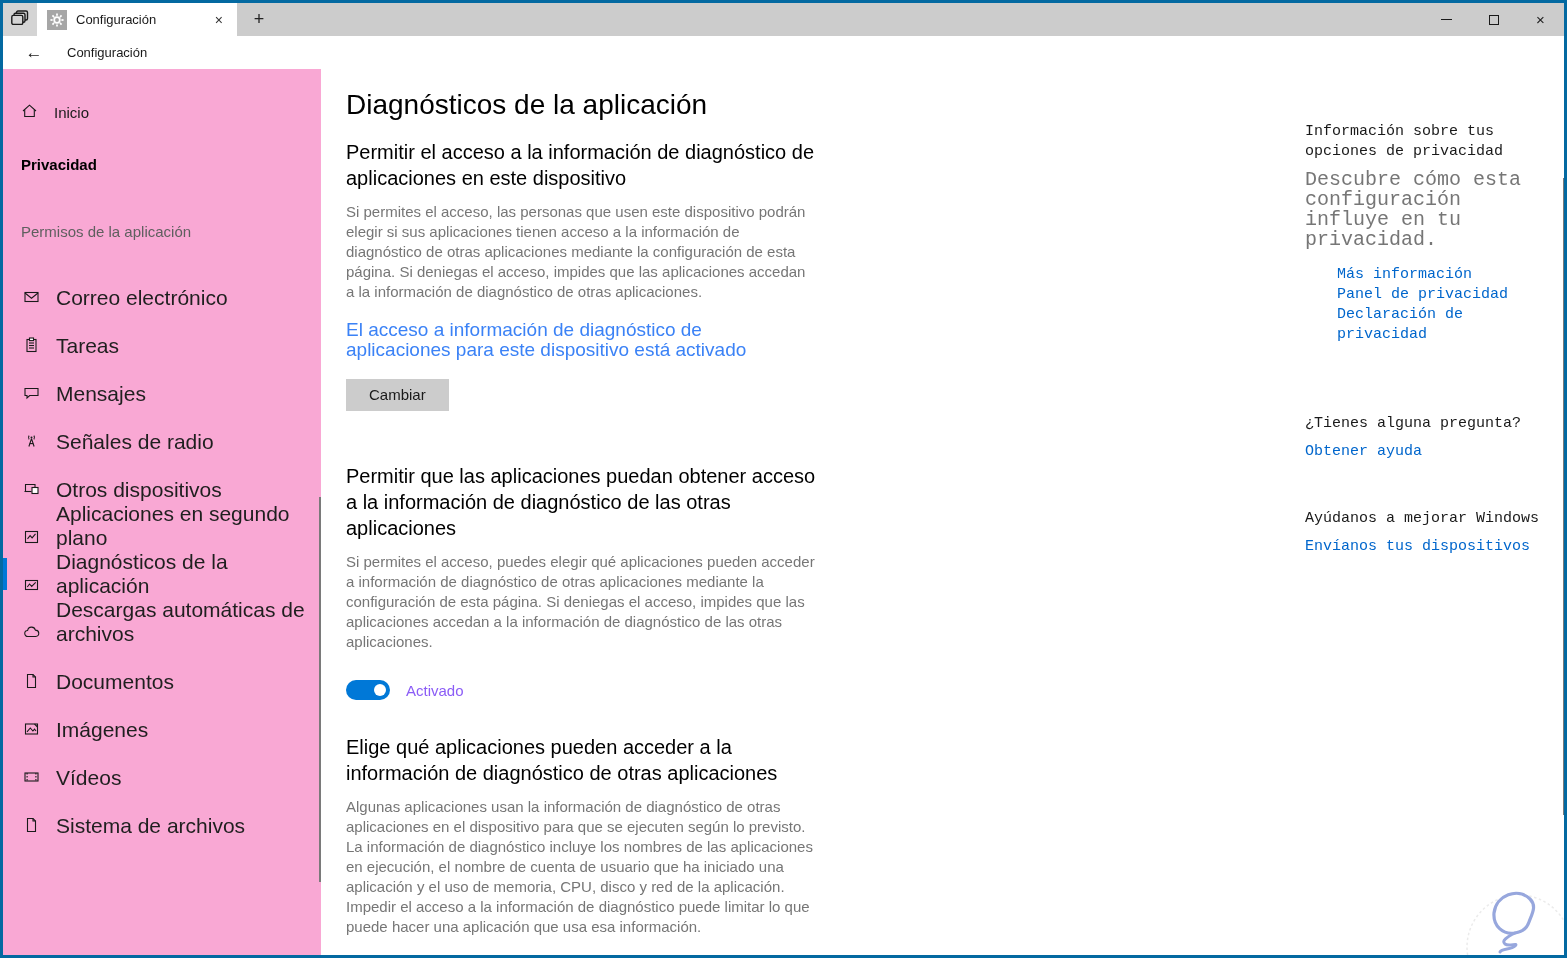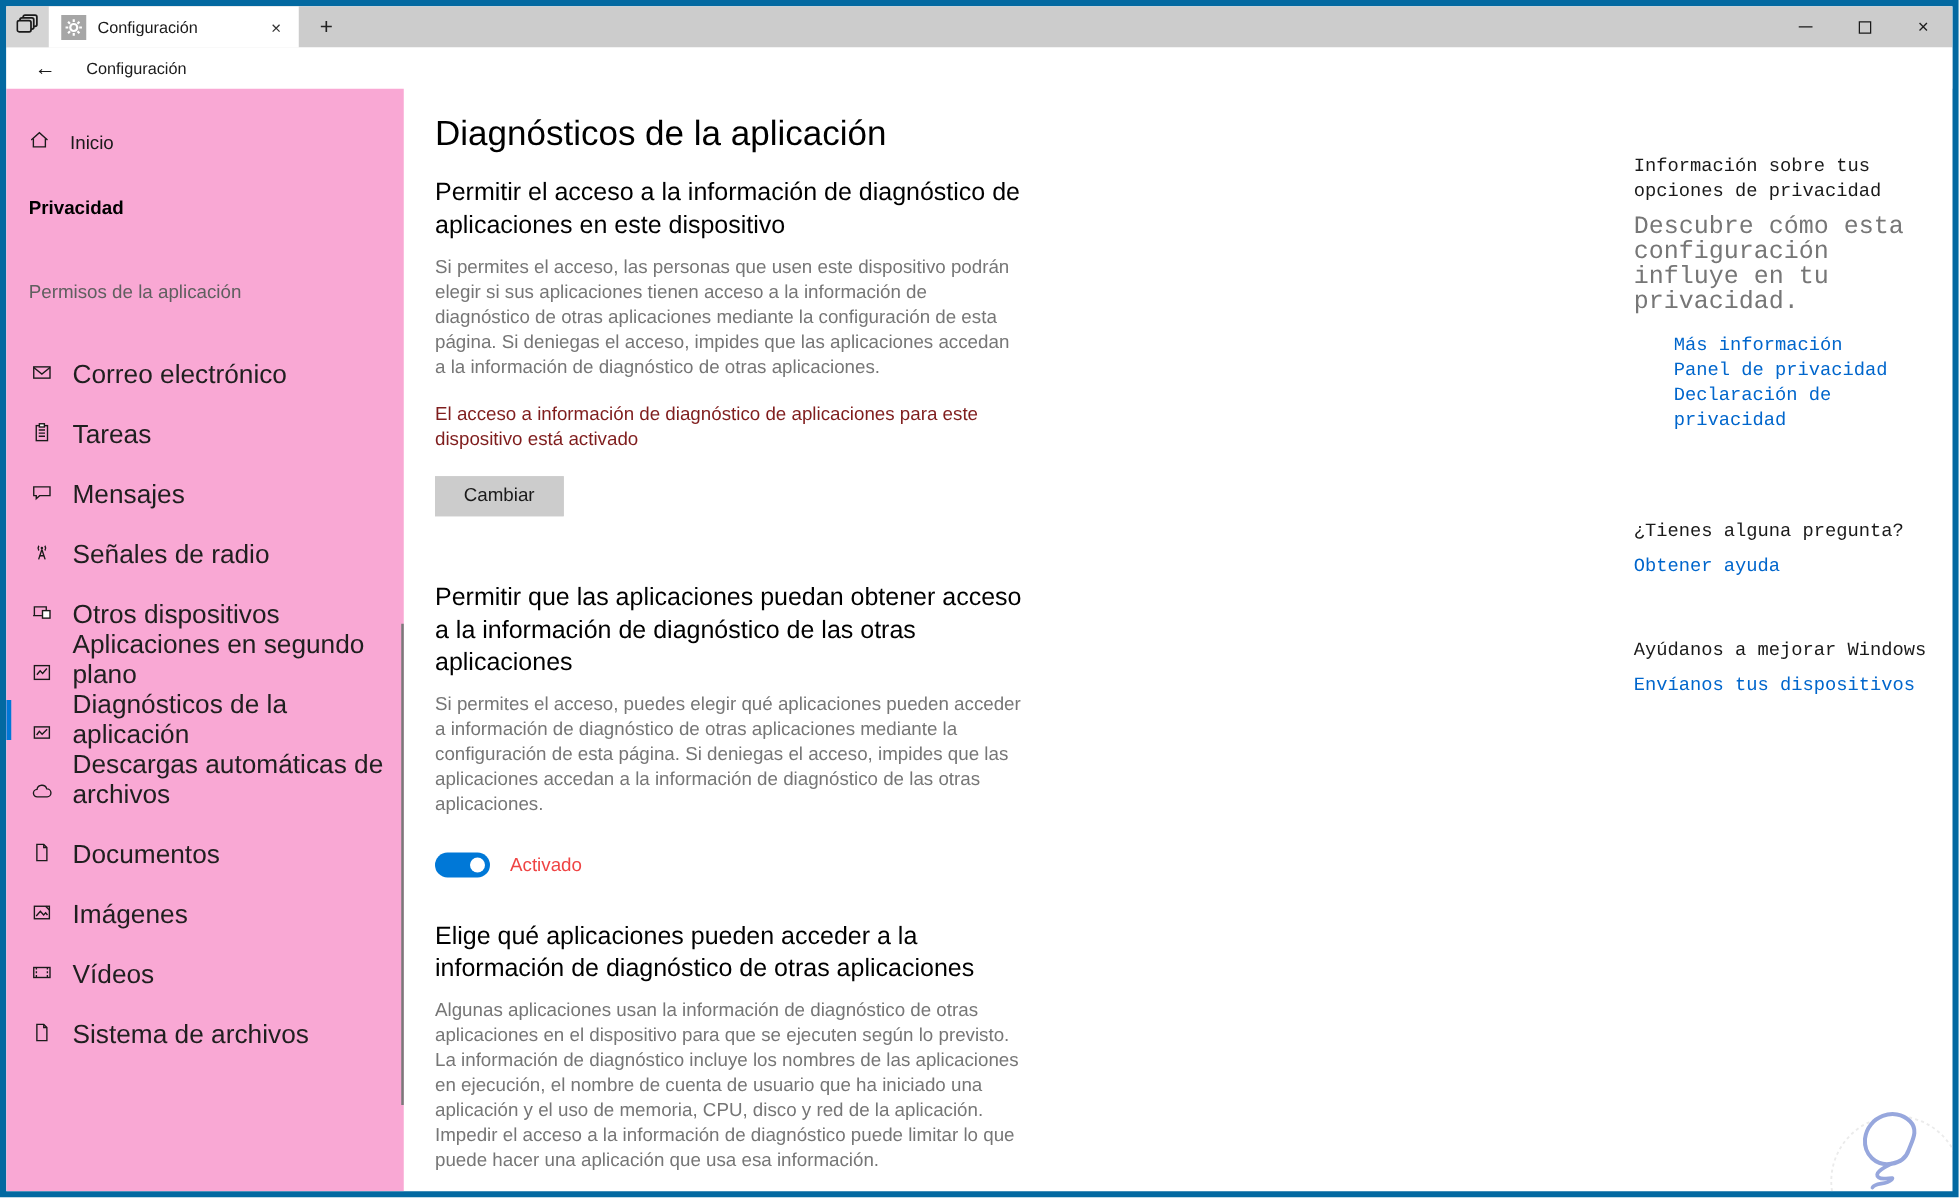--- a/index.html
+++ b/index.html
@@ -1,21 +1,21 @@
 <!DOCTYPE html>
 <html lang="es"><head>
 <meta charset="utf-8">
 <style>
   * { margin:0; padding:0; box-sizing:border-box; }
   html,body { background:#fff; }
   body { font-family:"Liberation Sans","DejaVu Sans",sans-serif; color:#1a1a1a; }
 
   .window{
     position:relative; width:1567px; height:958px;
-    border:5px solid #0369a1; background:#fff; overflow:hidden;
+    border:3px solid #0369a1; background:#fff; overflow:hidden;
   }
 
   
   .tabstrip{
     position:absolute; top:0; left:0; right:0; height:33px;
     background:#cccccc; display:flex; align-items:stretch;
   }
   .tabgroup-btn{
     width:34px; display:flex; align-items:center; justify-content:center;
     background:#d4d4d4; cursor:default;
@@ -87,35 +87,35 @@
 
   .side-scrollthumb{
     position:absolute; left:316px; top:494px; width:2px; height:385px; background:#7a7a7a;
   }
 
   
   .main{ position:absolute; left:343px; top:66px; width:470px; }
   .page-title{ font-size:28px; font-weight:300; color:#000; margin-top:20px; letter-spacing:0; }
   .sec-head{ font-size:20px; font-weight:400; color:#000; line-height:26px; margin-top:18px; }
   .sec-body{ font-size:15px; color:#767676; line-height:20px; margin-top:11px; }
-  .status-text{ font-size:15px; color:#7f1d1d; line-height:20px; margin-top:18px; width:440px; }
+  .status-text{ font-size:19px; color:#3b82f6; line-height:20px; margin-top:18px; width:440px; }
   .change-btn{
     margin-top:19px; display:inline-block; background:#cccccc; border:2px solid #cccccc;
     font-family:inherit; font-size:15px; color:#1a1a1a; padding:4px 21px; line-height:20px;
   }
   .gap-lg{ margin-top:52px; }
   .toggle-row{ display:flex; align-items:center; gap:16px; margin-top:27px; height:22px; }
   .toggle{
     position:relative; width:44px; height:20px; border-radius:10px; background:var(--accent);
   }
   .toggle .knob{
     position:absolute; right:4px; top:4px; width:12px; height:12px; border-radius:50%;
     background:#fff;
   }
-  .toggle-label{ font-size:15px; color:#ef4444; }
+  .toggle-label{ font-size:15px; color:#8b5cf6; }
 
   
   .aside{ position:absolute; left:1302px; top:50px; width:237px;font-family:Liberation Mono, monospace; }
   .aside-head{ font-size:15px; color:#1a1a1a; line-height:20px; margin-top:0; }
   .aside-body{ font-size:20px; color:#767676; line-height:20px; margin-top:8px; }
   .aside-links{ margin-top:15px;margin-left:32px; }
   .aside a{ display:block; font-size:15px; line-height:20px; color:var(--link); text-decoration:none; }
   .a-head1{ margin-top:69px; }
   .a-link1{ margin-top:8px; }
   .a-head2{ margin-top:47px; }

